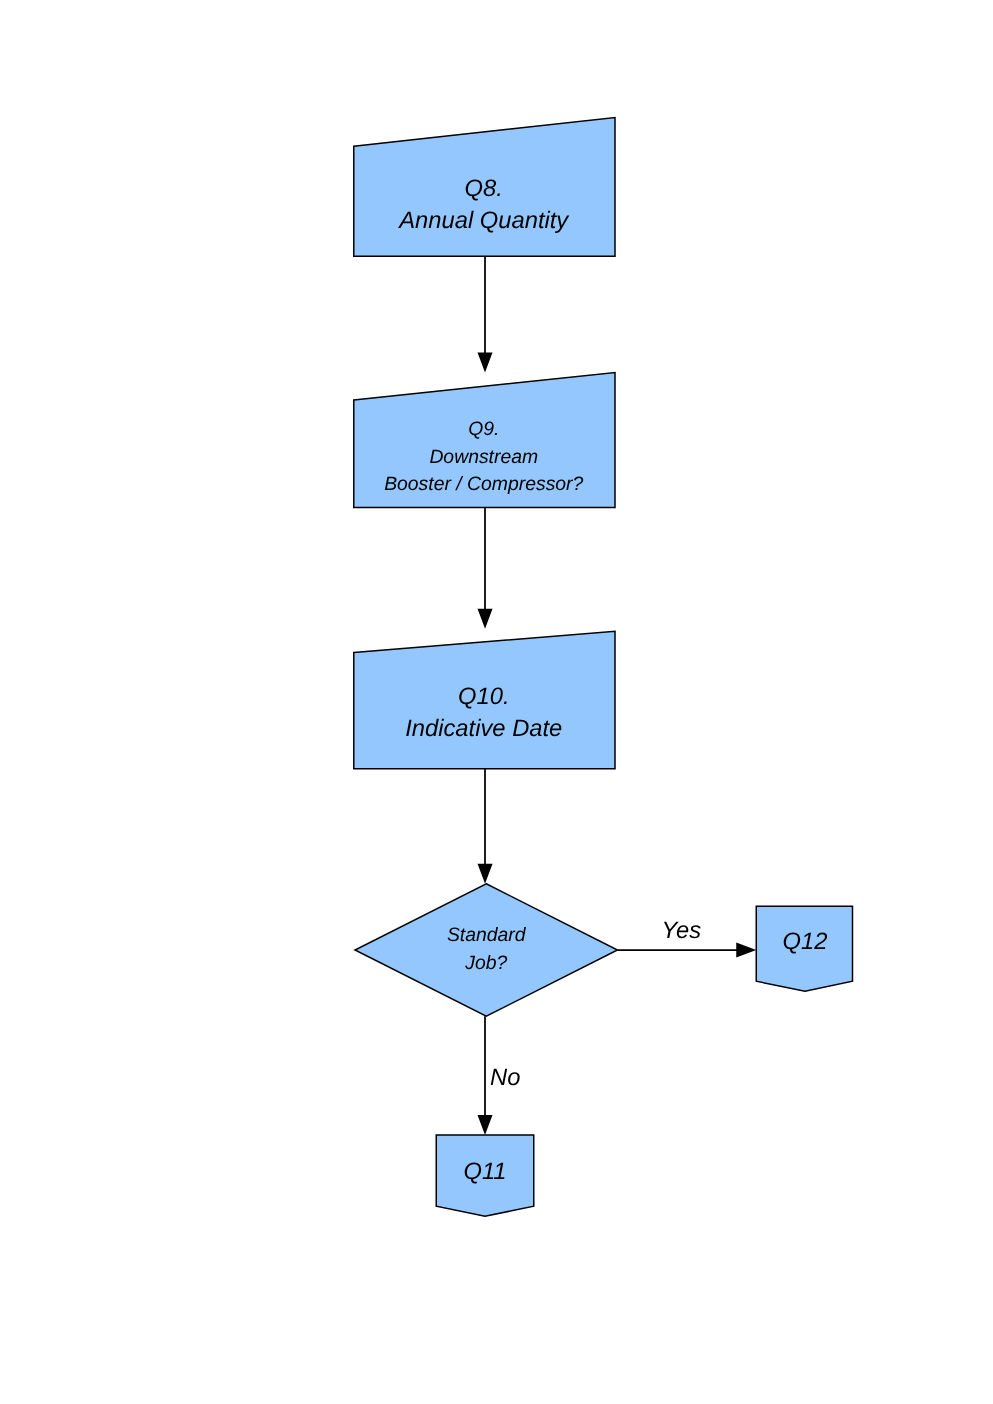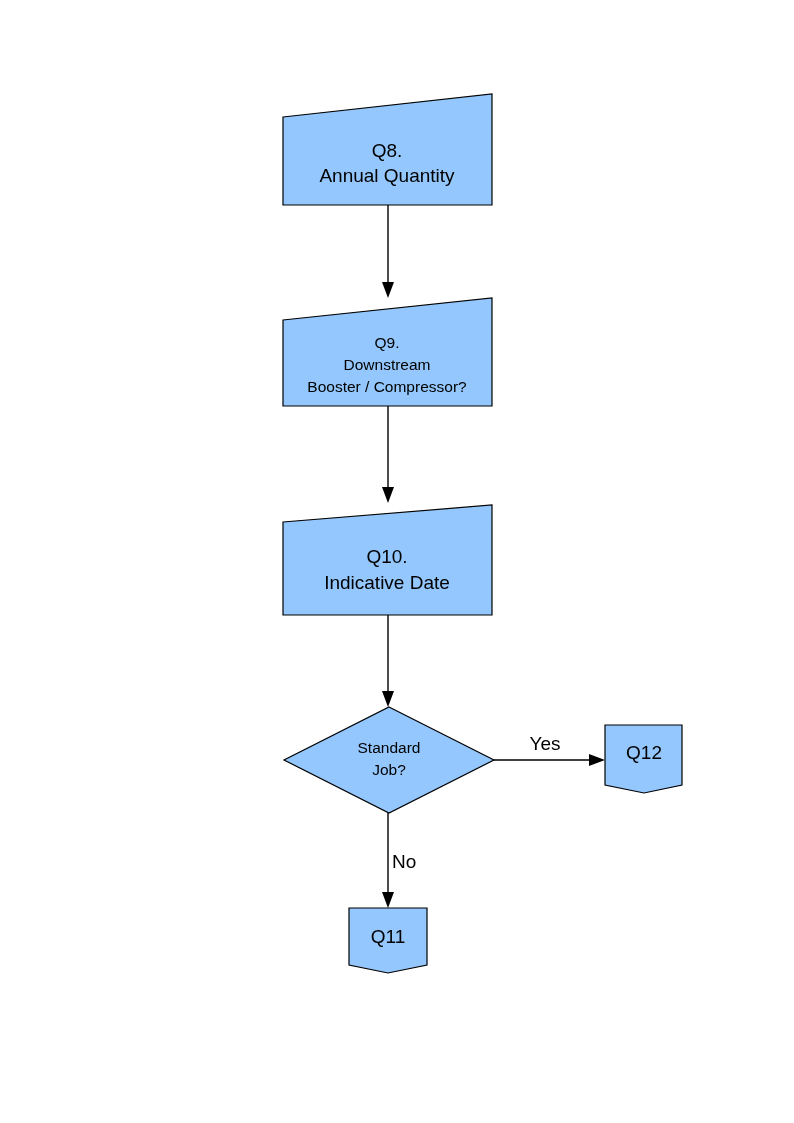--- a/index.html
+++ b/index.html
@@ -11,20 +11,21 @@
     width: 794px;
     height: 1123px;
     font-family: "Liberation Sans", sans-serif;
     overflow: hidden;
   }
   #flowchart-canvas {
     position: relative;
     width: 794px;
     height: 1123px;
     background: #ffffff;
+    font-style: italic;
   }
   svg#flow-svg {
     display: block;
     width: 794px;
     height: 1123px;
   }
   .node-shape {
     fill: #93c7fd;
     stroke: #000000;
     stroke-width: 1.2;

